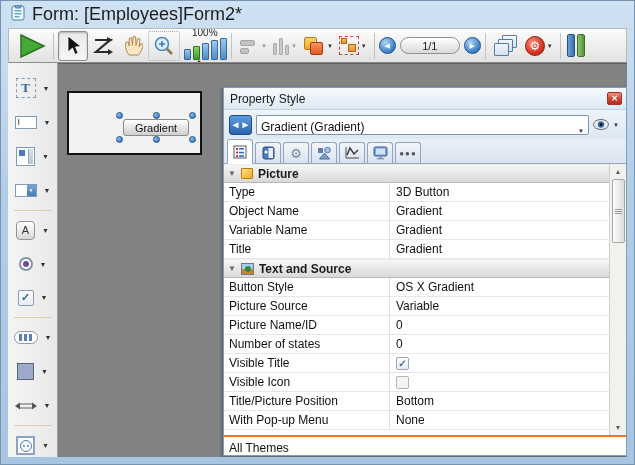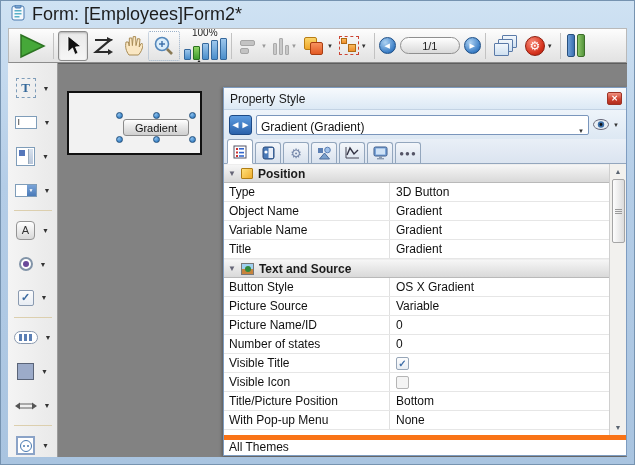--- a/index.html
+++ b/index.html
@@ -127,21 +127,21 @@
   .prop-checkbox[data-checked="true"]::after { content:"\2713"; }
   .prop-checkbox[data-checked="false"] { background:#f4f4f4; border-color:#b5b5b5; }
 
   .pl-scroll { width:17px; border-left:1px solid #cfcfcf; background:#f2f1ee; display:flex; flex-direction:column; align-items:center; }
   .scr-btn { width:15px; height:15px; font-size:7px; color:#5a6470; display:flex; align-items:center; justify-content:center; }
   .scr-thumb { width:13px; height:64px; border:1px solid #a5a5a5; border-radius:2px; background:linear-gradient(90deg,#fdfdfd,#dcdcdc);
                display:flex; flex-direction:column; align-items:center; justify-content:center; gap:1px; }
   .scr-thumb i { width:7px; height:1px; background:#9a9a9a; }
   .scr-track { flex:1; }
 
-  .pl-footer { height:20px; border-top:5px solid #f97316; background:#fff; display:flex; align-items:flex-start; padding-left:5px; font-size:12px; color:#111; }
+  .pl-footer { height:20px; border-top:2px solid #f97316; background:#fff; display:flex; align-items:flex-end; padding-left:5px; font-size:12px; color:#111; }
 </style>
 </head>
 <body>
 
 <div class="win">
 
   <div class="titlebar">
     <span>
       <svg width="15" height="16" viewBox="0 0 15 16">
           <rect x="1" y="1" width="12" height="14" rx="2" fill="#f4f8fc" stroke="#4a7ab0"></rect>
@@ -405,21 +405,21 @@
             </span>
           <span class="pl-tab">
               <span style="font-size:8px;color:#556;letter-spacing:1px">●●●</span>
             </span>
         </div>
         <div class="pl-body">
           <div class="pl-grid">
               <div class="grid-header">
                 <span class="disc">▼</span>
                 <span class="cube-icon"></span>
-                <span>Position</span>
+                <span>Picture</span>
               </div>
               <div class="grid-row">
                 <div class="cell-name">Type</div>
                 <div class="cell-value">3D Button</div>
               </div>
               <div class="grid-row">
                 <div class="cell-name">Object Name</div>
                 <div class="cell-value">Gradient</div>
               </div>
               <div class="grid-row">

